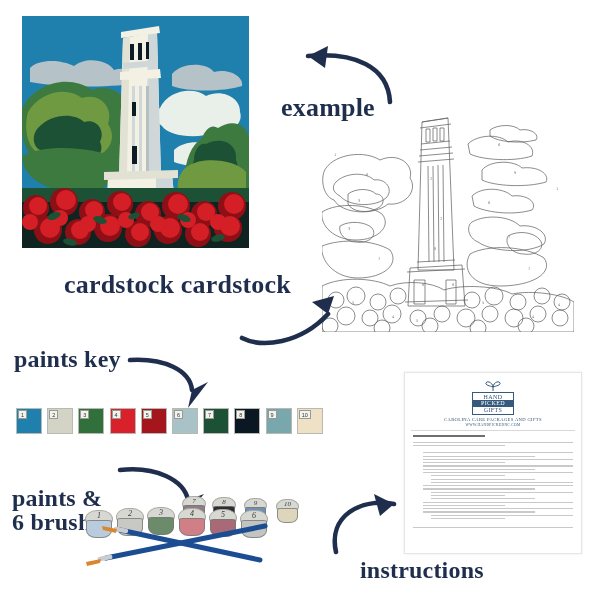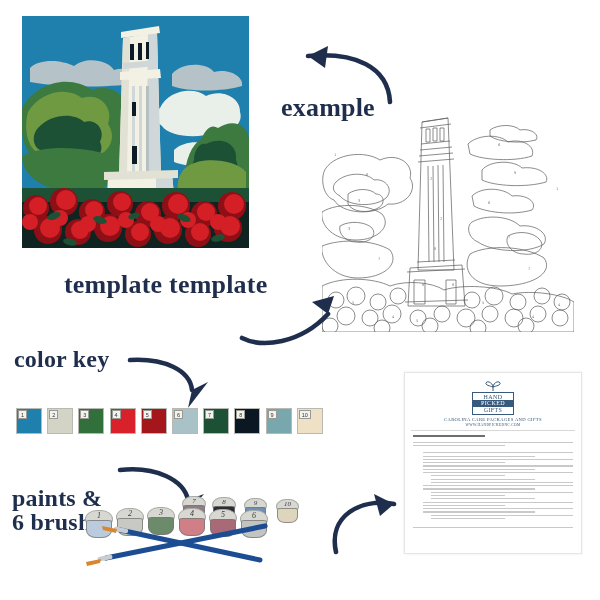--- a/index.html
+++ b/index.html
@@ -343,29 +343,30 @@
         <text x="94" y="212">5</text>
           <text x="236" y="196">4</text>
         <text x="234" y="80">1</text>
           <text x="12" y="46">1</text>
       </g>
     </svg>
   </div>
 
   <div class="abs label" id="label-example">example</div>
 
-  <div class="abs label" id="label-cardstock">template template</div>
-
-  <div class="abs label" id="label-colorkey">color key</div>
+  <div class="abs label" id="label-cardstock">cardstock cardstock</div>
+
+  <div class="abs label" id="label-colorkey">paints key</div>
 
   <div class="abs label" id="label-paints">
     <span>paints &amp;</span>
     <span class="l2">6 brushes</span>
   </div>
 
+  <div class="abs label" id="label-instructions">instructions</div>
 
   <svg class="arrow" style="left:278px;top:44px;" width="120" height="62" viewBox="0 0 120 62">
     <path d="M112 58 C110 22,76 8,30 12" stroke-width="4.6" stroke-linecap="round"></path>
     <polygon points="30,12 50,2 47,24"></polygon>
   </svg>
 
   <svg class="arrow" style="left:238px;top:294px;" width="110" height="50" viewBox="0 0 110 50">
     <path d="M4 44 C24 54,62 50,90 20" stroke-width="4.6" stroke-linecap="round"></path>
     <polygon points="90,20 96,2 74,8"></polygon>
   </svg>

